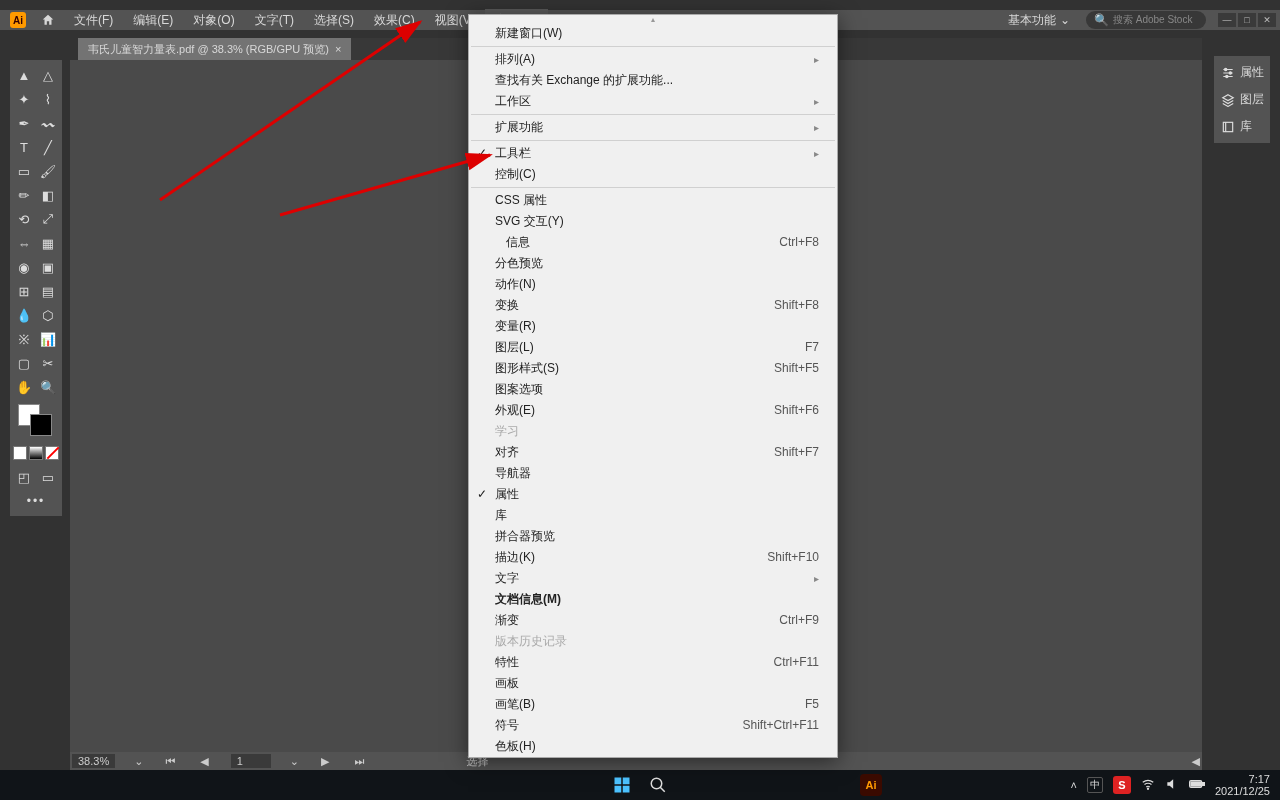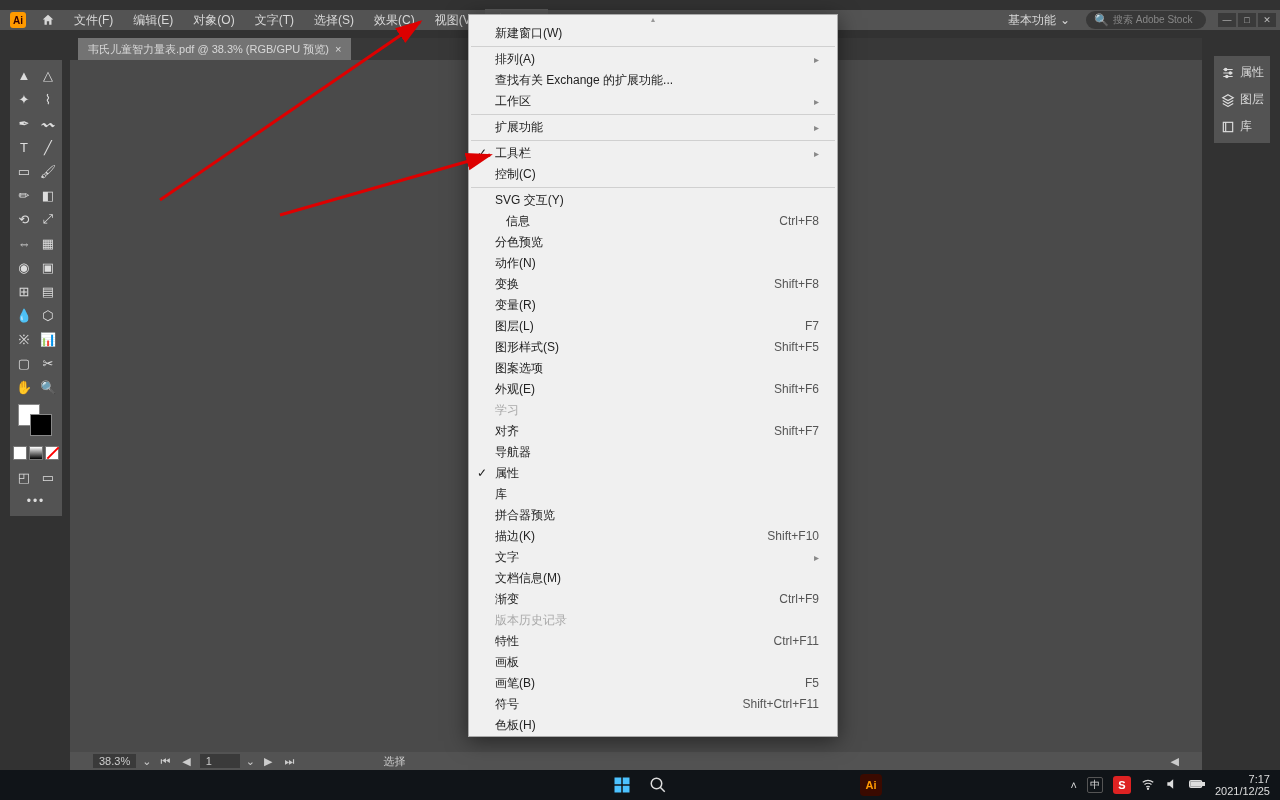--- a/index.html
+++ b/index.html
@@ -44,21 +44,21 @@
 .dropdown { position: absolute; top: 14px; left: 468px; width: 370px; background: #f0f0f0; color: #222; box-shadow: 0 4px 20px rgba(0,0,0,.5); z-index: 100; border: 1px solid #aaa; padding: 2px 0 0 0; max-height: 760px; overflow: hidden; }
 .dd-grip { text-align: center; color: #999; font-size: 8px; line-height: 6px; }
 .dd-item { display: flex; justify-content: space-between; padding: 2px 18px 2px 26px; font-size: 12px; line-height: 17px; cursor: default; }
 .dd-item.disabled { color: #aaa; }
 .dd-item .shortcut { color: #555; font-size: 12px; }
 .dd-item .sub { color: #888; font-size: 10px; }
 .dd-sep { height: 1px; background: #d0d0d0; margin: 2px 2px; }
 .check { position: absolute; left: 8px; }
 
 
-.statusbar { position: absolute; bottom: 30px; left: 70px; right: 78px; height: 18px; background: #535353; display: flex; align-items: center; gap: 6px; padding: 0 23px; color: #ccc; font-size: 11px; }
+.statusbar { position: absolute; bottom: 30px; left: 70px; right: 78px; height: 18px; background: #535353; display: flex; align-items: center; gap: 19px; padding: 0 2px; color: #ccc; font-size: 11px; }
 .statusbar .zoom { background: #3a3a3a; padding: 1px 6px; }
 .navbtn { padding: 0 3px; cursor: pointer; }
 
 
 .arrow { position: absolute; pointer-events: none; z-index: 200; }
 
 
 .taskbar { position: absolute; bottom: 0; left: 0; right: 0; height: 30px; background: #101418; display: flex; align-items: center; }
 .tb-center { position: absolute; left: 50%; transform: translateX(-50%); display: flex; gap: 14px; align-items: center; }
 .tb-right { margin-left: auto; display: flex; align-items: center; gap: 10px; padding-right: 10px; color: #ddd; font-size: 11px; }
@@ -243,20 +243,23 @@
     <div class="dd-item" style="position: relative;">
       <span class="check">✓</span>
       <span>工具栏</span>
       <span class="sub">▸</span>
     </div>
     <div class="dd-item" style="position: relative;">
       <span>控制(C)</span>
     </div>
     <div class="dd-sep"></div>
     <div class="dd-item" style="position: relative;">
+      <span>CSS 属性</span>
+    </div>
+    <div class="dd-item" style="position: relative;">
       <span>SVG 交互(Y)</span>
     </div>
     <div class="dd-item" style="position: relative; padding-left: 37px;">
       <span>信息</span>
       <span class="shortcut">Ctrl+F8</span>
     </div>
     <div class="dd-item" style="position: relative;">
       <span>分色预览</span>
     </div>
     <div class="dd-item" style="position: relative;">
@@ -305,21 +308,21 @@
       <span>拼合器预览</span>
     </div>
     <div class="dd-item" style="position: relative;">
       <span>描边(K)</span>
       <span class="shortcut">Shift+F10</span>
     </div>
     <div class="dd-item" style="position: relative;">
       <span>文字</span>
       <span class="sub">▸</span>
     </div>
-    <div class="dd-item" style="position: relative;">
+    <div class="dd-item" style="position: relative; font-weight: bold;">
       <span>文档信息(M)</span>
     </div>
     <div class="dd-item" style="position: relative;">
       <span>渐变</span>
       <span class="shortcut">Ctrl+F9</span>
     </div>
     <div class="dd-item disabled" style="position: relative;">
       <span>版本历史记录</span>
     </div>
     <div class="dd-item" style="position: relative;">

